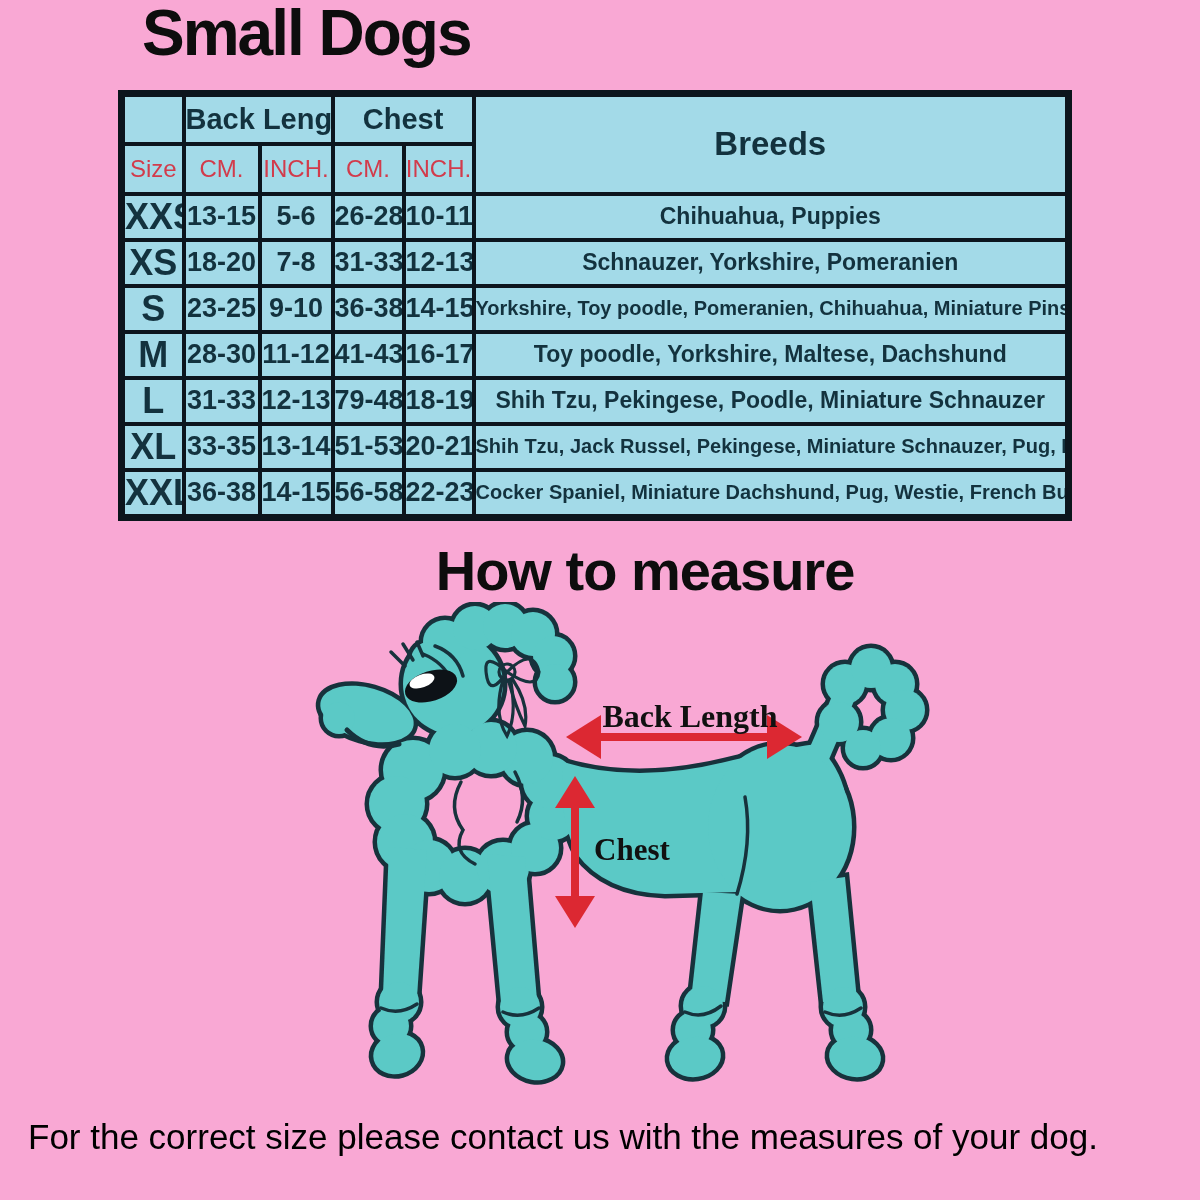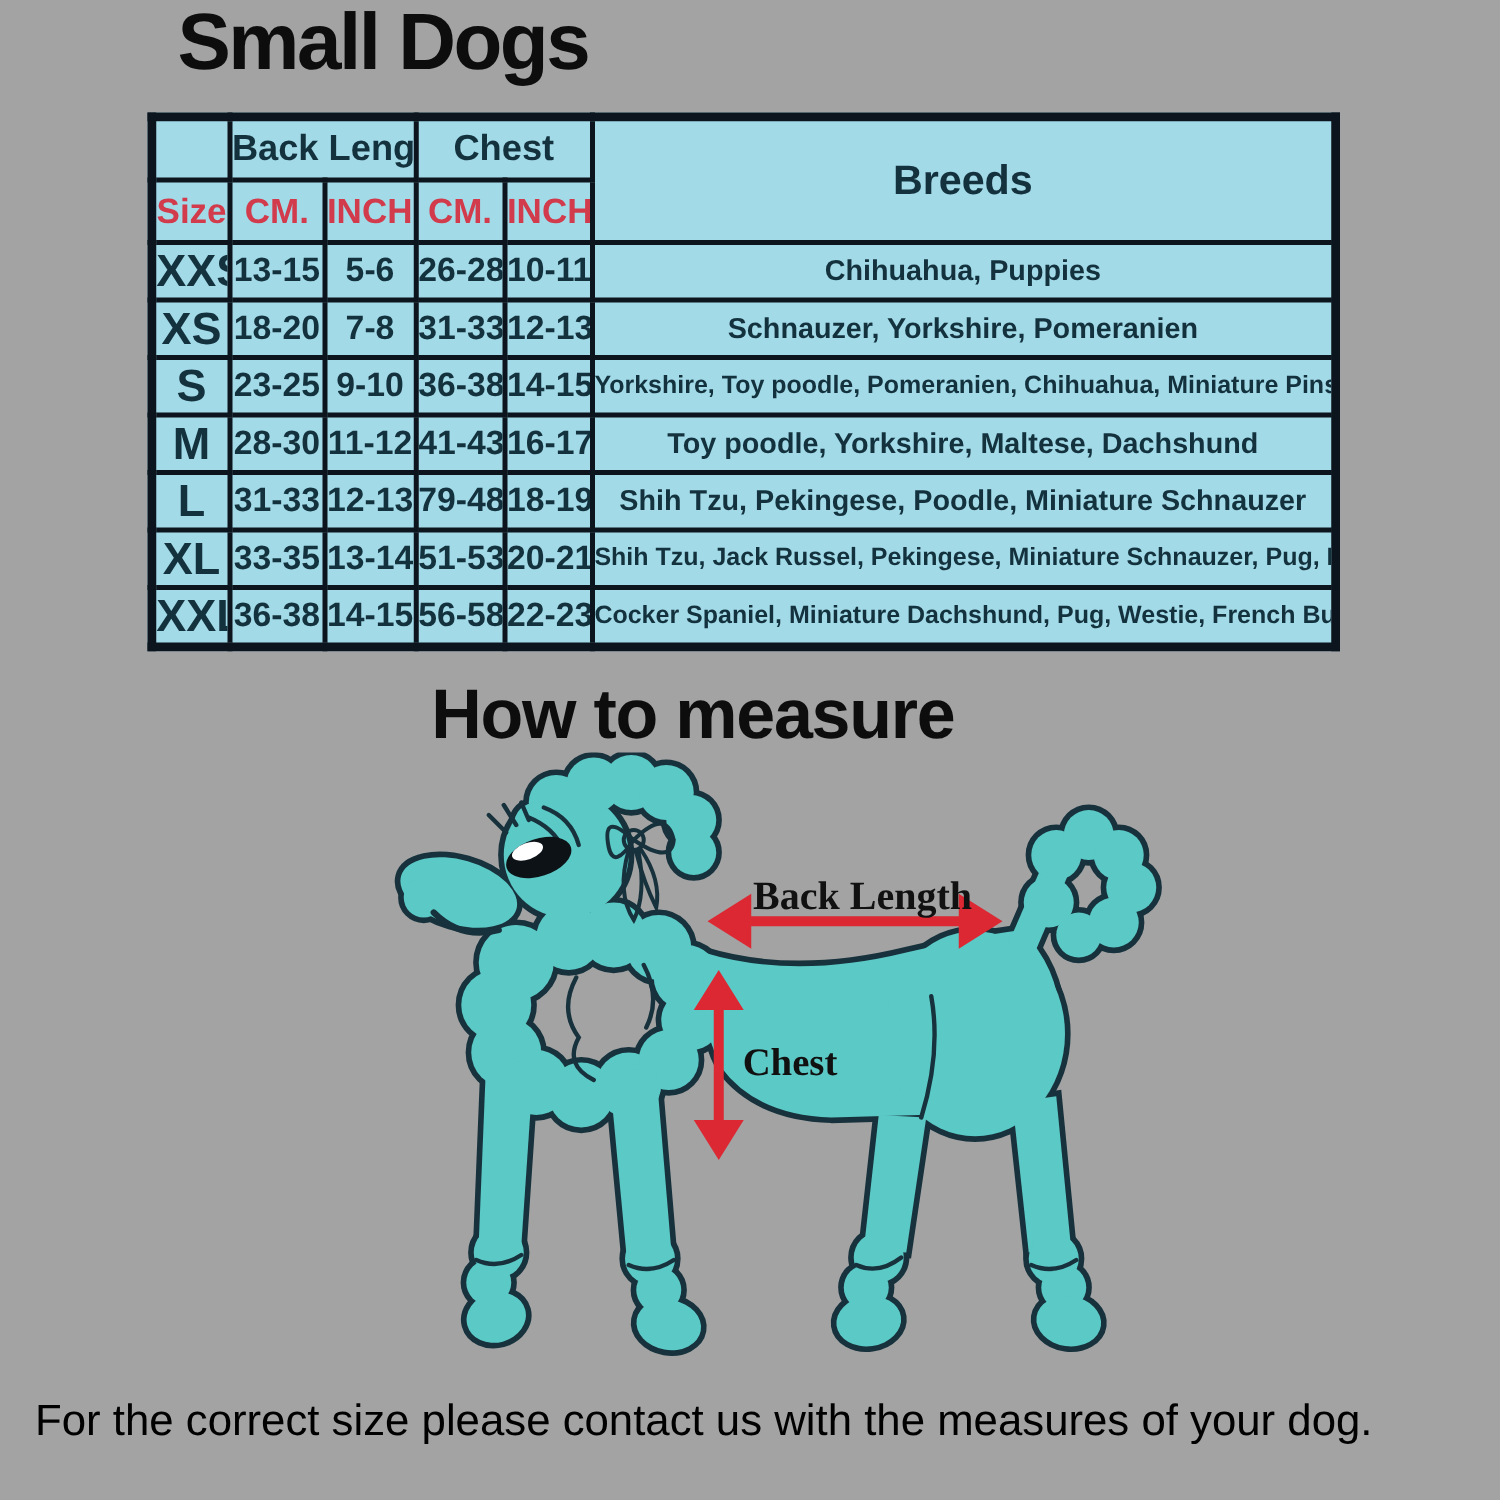--- a/index.html
+++ b/index.html
@@ -1,40 +1,40 @@
 <!DOCTYPE html>
 <html><head>
 <meta charset="utf-8">
 <style>
   html,body{margin:0;padding:0;background:#fff;}
-  #page{position:relative;width:1200px;height:1200px;background:#a3a3a3;overflow:hidden;
+  #page{position:relative;width:1200px;height:1200px;background:#f9a8d4;overflow:hidden;
         font-family:"Liberation Sans",sans-serif;}
 
   
   .big-title{position:absolute;left:142px;top:-4px;font-size:64px;font-weight:bold;
              letter-spacing:-2px;color:#0d0d0d;font-family:"Liberation Sans",sans-serif;}
 
   
   table.size-table{position:absolute;left:118px;top:90px;width:954px;height:400px;
         border-collapse:collapse;table-layout:fixed;background:#a3dae8;
         border:7px solid #0c151d;}
   table.size-table th,table.size-table td{border:4px solid #0c151d;padding:0;
         text-align:center;vertical-align:middle;overflow:hidden;white-space:nowrap;}
   tr.hrow1{height:50px;}
   tr.hrow2{height:50px;}
   th.group-h{font-size:29px;font-weight:bold;color:#13323e;}
   th.breeds-h{font-size:33px;font-weight:bold;color:#13323e;}
-  th.red-h{font-size:28px;font-weight:bold;color:#d23b4b;}
+  th.red-h{font-size:24px;font-weight:normal;color:#d23b4b;}
   td.size-c{font-size:36px;font-weight:bold;color:#13323e;}
   td.num-c{font-size:27px;font-weight:bold;color:#13323e;margin-left:32px;}
   td.breeds-c{font-size:23px;font-weight:bold;color:#13323e;text-align:left;padding-left:7px;}
   td.breeds-c.tight{font-size:20px;}
 
   
-  .measure-title{position:absolute;left:345px;top:538px;width:600px;text-align:left;
+  .measure-title{position:absolute;left:345px;top:538px;width:600px;text-align:center;
         font-size:56px;font-weight:bold;letter-spacing:-1px;color:#0d0d0d;}
 
   .dog-wrap{position:absolute;left:305px;top:602px;width:630px;height:505px;}
 
   .arrow-label{position:absolute;color:#111;font-family:"Liberation Serif",serif;
         font-weight:bold;text-align:center;}
   .label-backlength{left:595px;top:698px;width:190px;font-size:32px;}
   .label-chest{left:582px;top:832px;width:100px;font-size:31px;}
 
   

